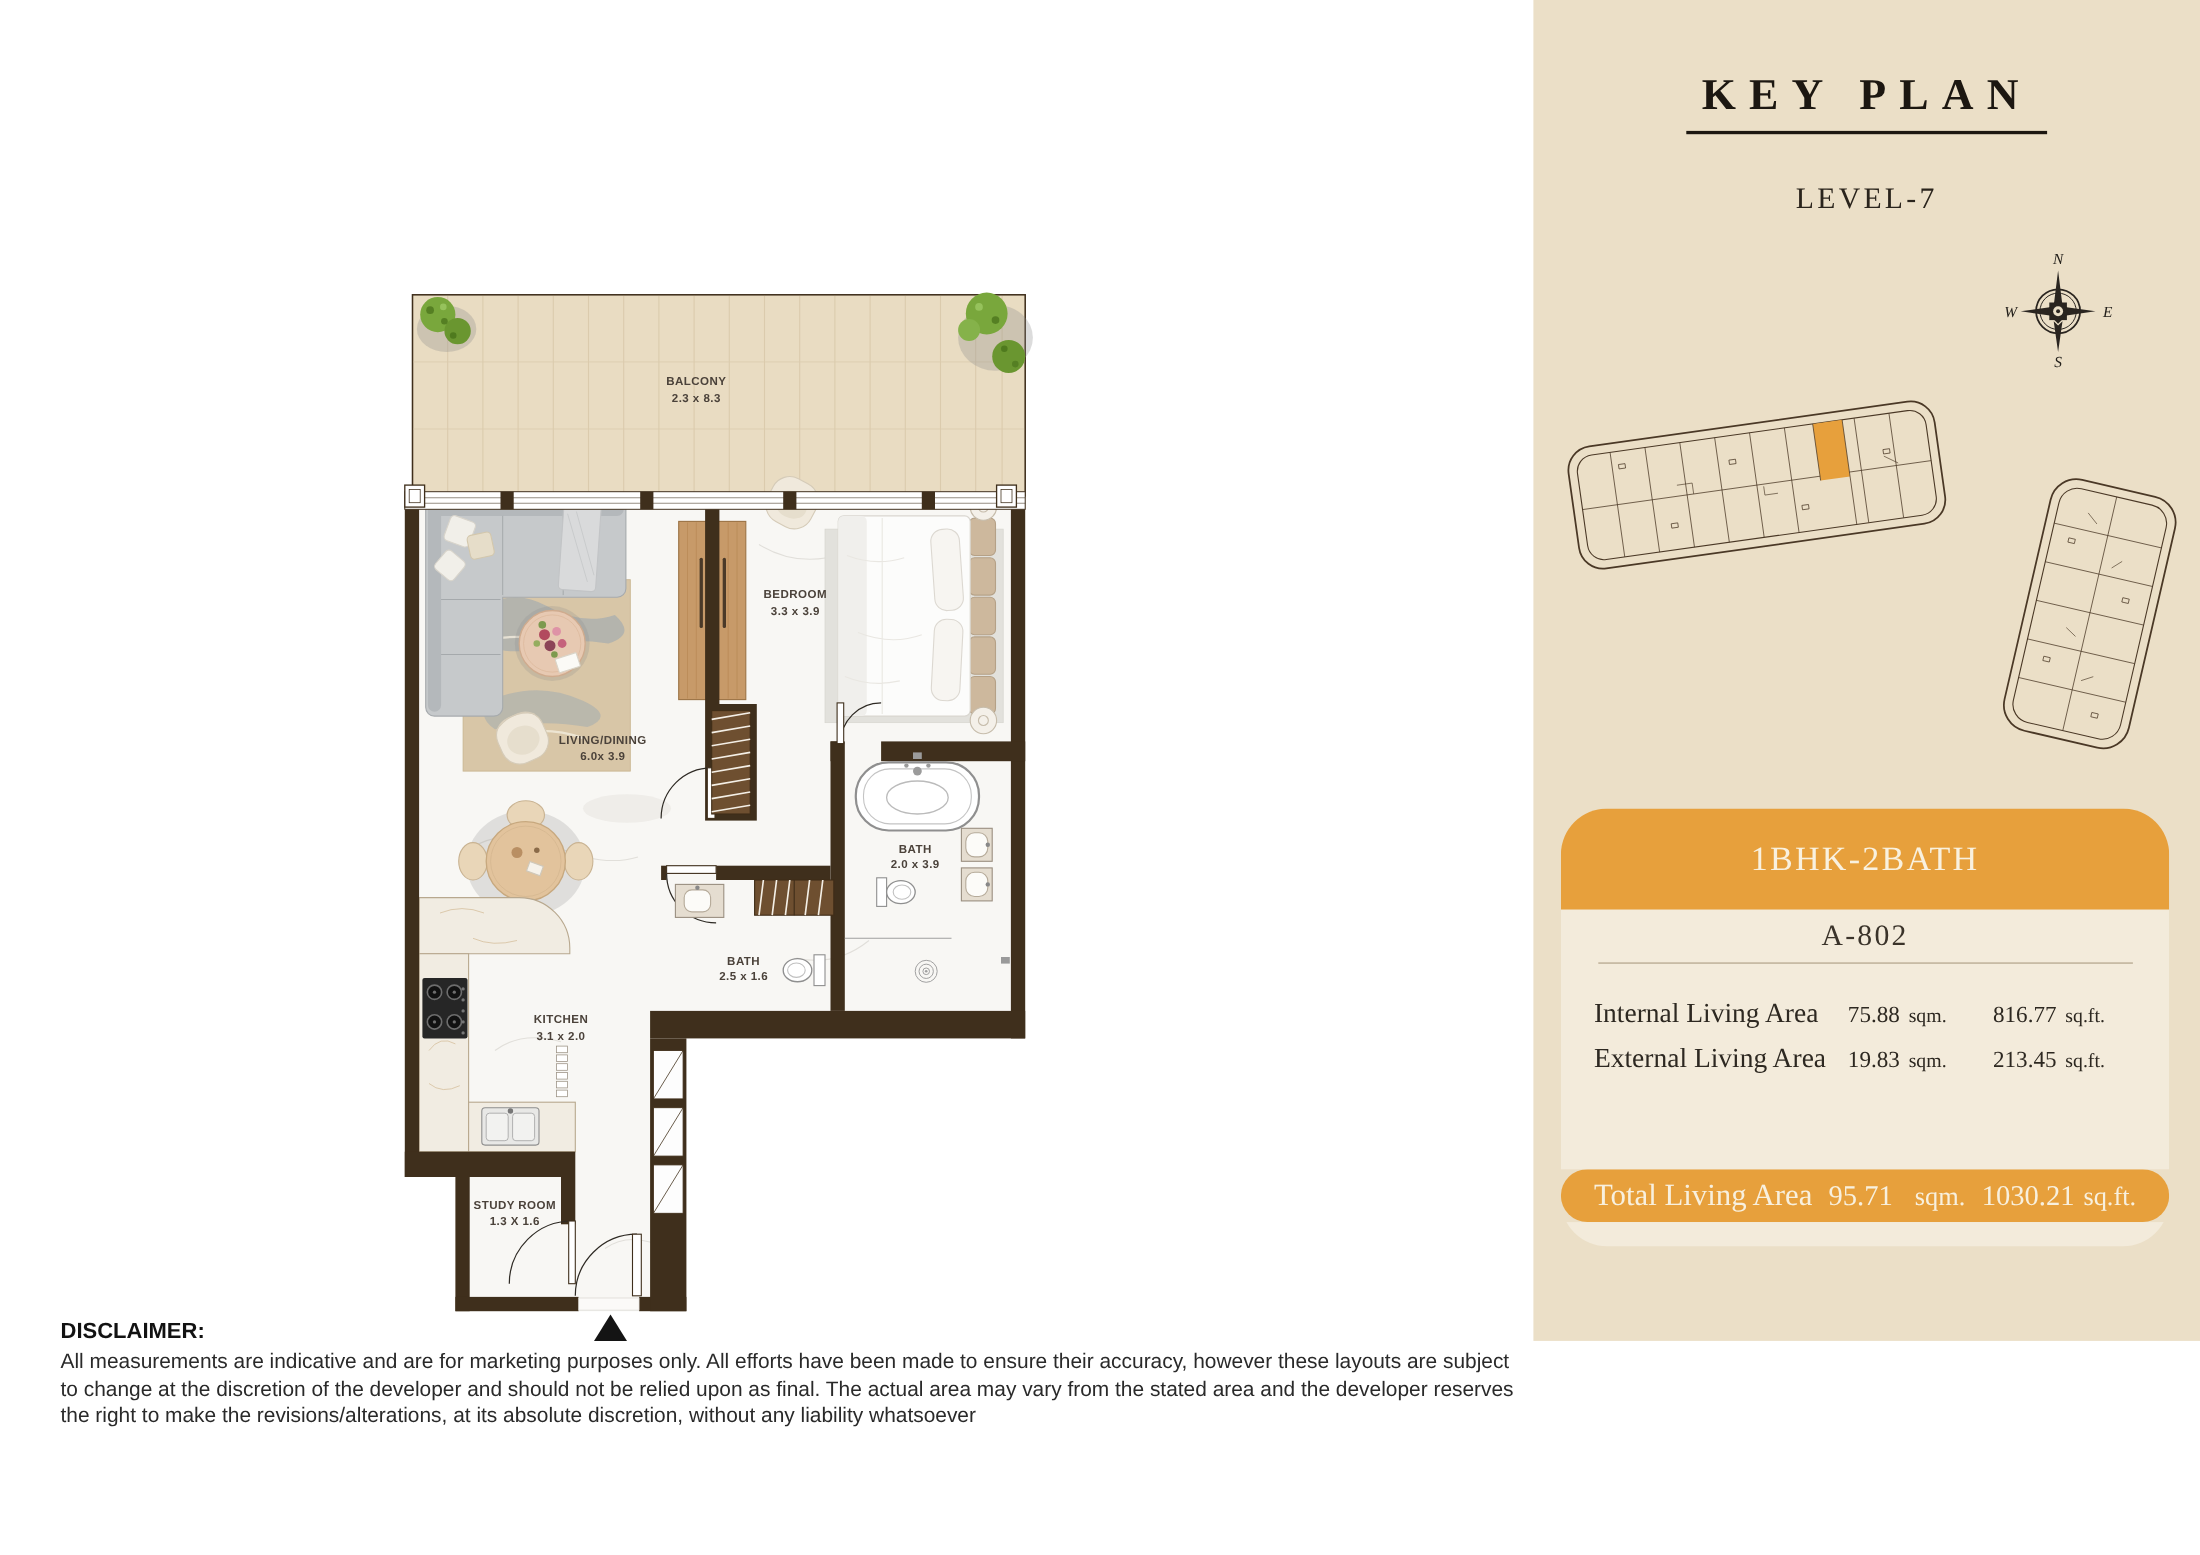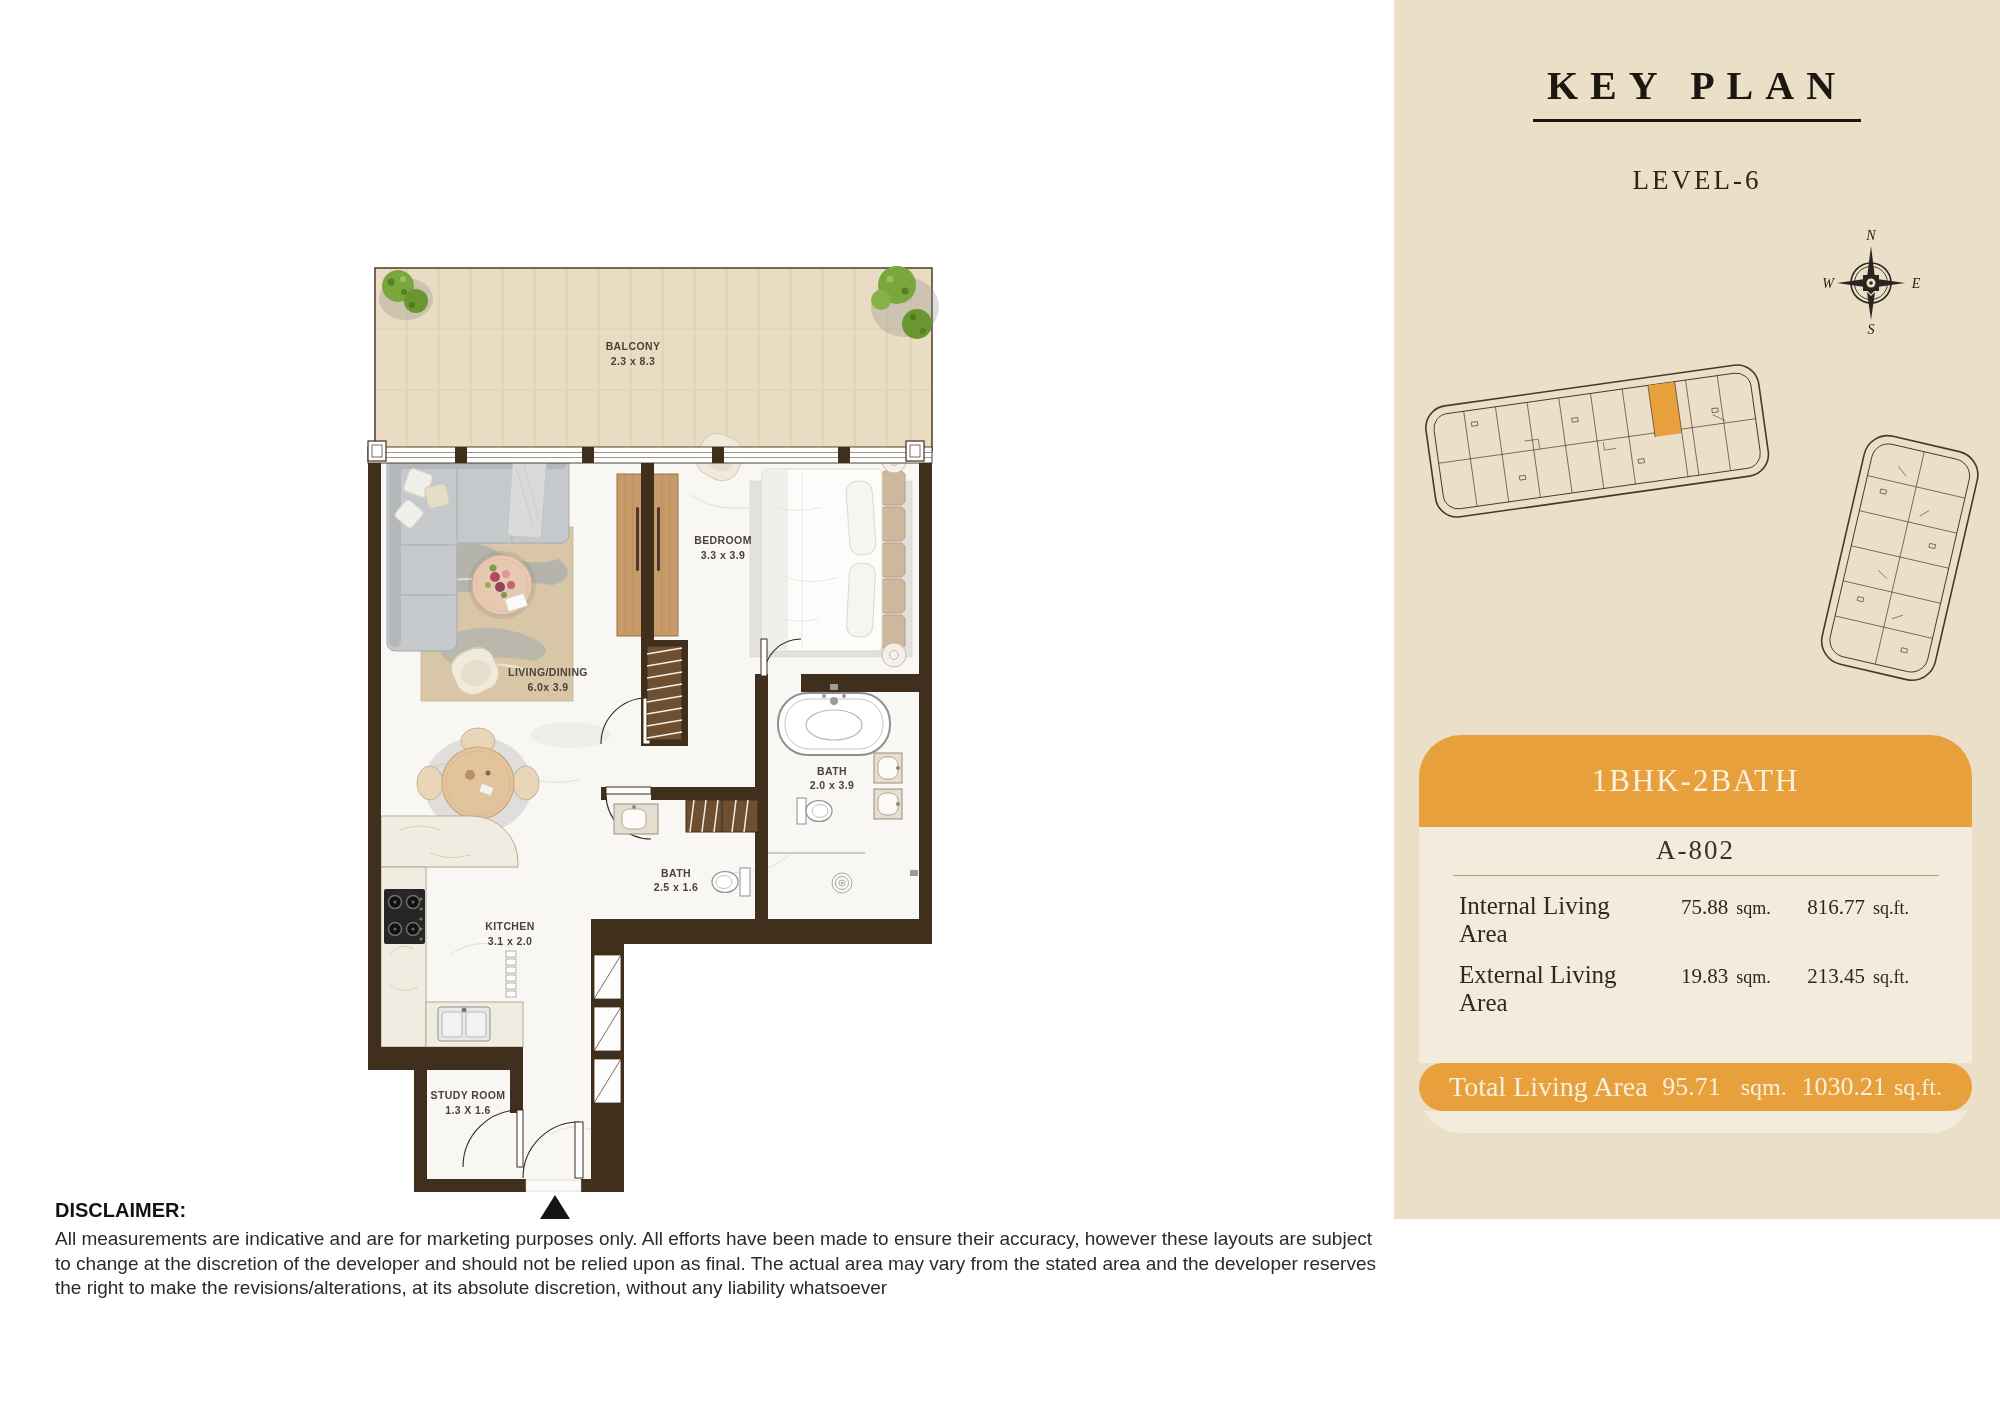--- a/index.html
+++ b/index.html
@@ -23,21 +23,21 @@
   .bldg{position:absolute;overflow:visible;}
   .bldg path,.bldg rect,.bldg line{vector-effect:non-scaling-stroke;}
 
   
   .unit-card{position:absolute;left:1419px;top:735px;width:553px;height:398px;border-radius:42px;overflow:hidden;}
   .card-header{height:92px;background:var(--accent-orange);display:flex;align-items:center;justify-content:center;
     font-family:"Liberation Serif",serif;font-size:31px;letter-spacing:2px;color:#F9F1DF;}
   .card-body{height:236px;background:var(--card-bg);position:relative;}
   .unit-number{padding-top:8px;text-align:center;font-family:"Liberation Serif",serif;font-size:27px;letter-spacing:2px;color:#3a332a;}
   .unit-hr{width:486px;border:none;border-top:1.5px solid #ab9c82;margin:9px auto 0 auto;}
-  .area-rows{margin-top:16px;display:flex;flex-direction:column;gap:13px;padding:0 40px;}
+  .area-rows{margin-top:32px;display:flex;flex-direction:column;gap:13px;padding:0 30px;}
   .area-row{display:flex;align-items:baseline;font-family:"Liberation Serif",serif;color:#2d2821;}
   .area-label{width:242px;font-size:25px;}
   .cell-sqm{width:150px;margin-left:18px;display:flex;align-items:baseline;gap:8px;}
   .cell-sqft{margin-left:auto;width:148px;display:flex;align-items:baseline;gap:8px;}
   .num{font-size:21px;}
   .unit-sm{font-size:18px;}
   .total-bar{height:48px;background:var(--accent-orange);display:flex;align-items:center;padding:0 30px;
     font-family:"Liberation Serif",serif;color:var(--bar-text);border-radius:24px;}
   .total-label{width:248px;font-size:28px;}
   .total-sqm{width:162px;display:flex;align-items:baseline;gap:20px;}
@@ -366,21 +366,21 @@
 
   <div class="disclaimer">
     <div class="disclaimer-heading">DISCLAIMER:</div>
     <div class="disclaimer-body">All measurements are indicative and are for marketing purposes only. All efforts have been made to ensure their accuracy, however these layouts are subject to change at the discretion of the developer and should not be relied upon as final. The actual area may vary from the stated area and the developer reserves the right to make the revisions/alterations, at its absolute discretion, without any liability whatsoever</div>
   </div>
 
   <div class="sidebar">
     <div class="kp-title-wrap">
       <span class="kp-title">KEY PLAN</span>
     </div>
-    <div class="kp-level">LEVEL-6</div>
+    <div class="kp-level">LEVEL-7</div>
   </div>
 
   <svg class="compass" viewBox="0 0 112 112">
     <g stroke="#2a2520" fill="none">
       <circle cx="53" cy="57" r="20" stroke-width="1.6"></circle>
       <circle cx="53" cy="57" r="16.5" stroke-width=".9"></circle>
     </g>
     <rect x="45" y="49" width="16" height="16" fill="#2a2520"></rect>
     <rect x="45" y="49" width="16" height="16" fill="#2a2520" transform="rotate(45 53 57)"></rect>
     <circle cx="53" cy="57" r="4.5" fill="#EBDFC7"></circle>

